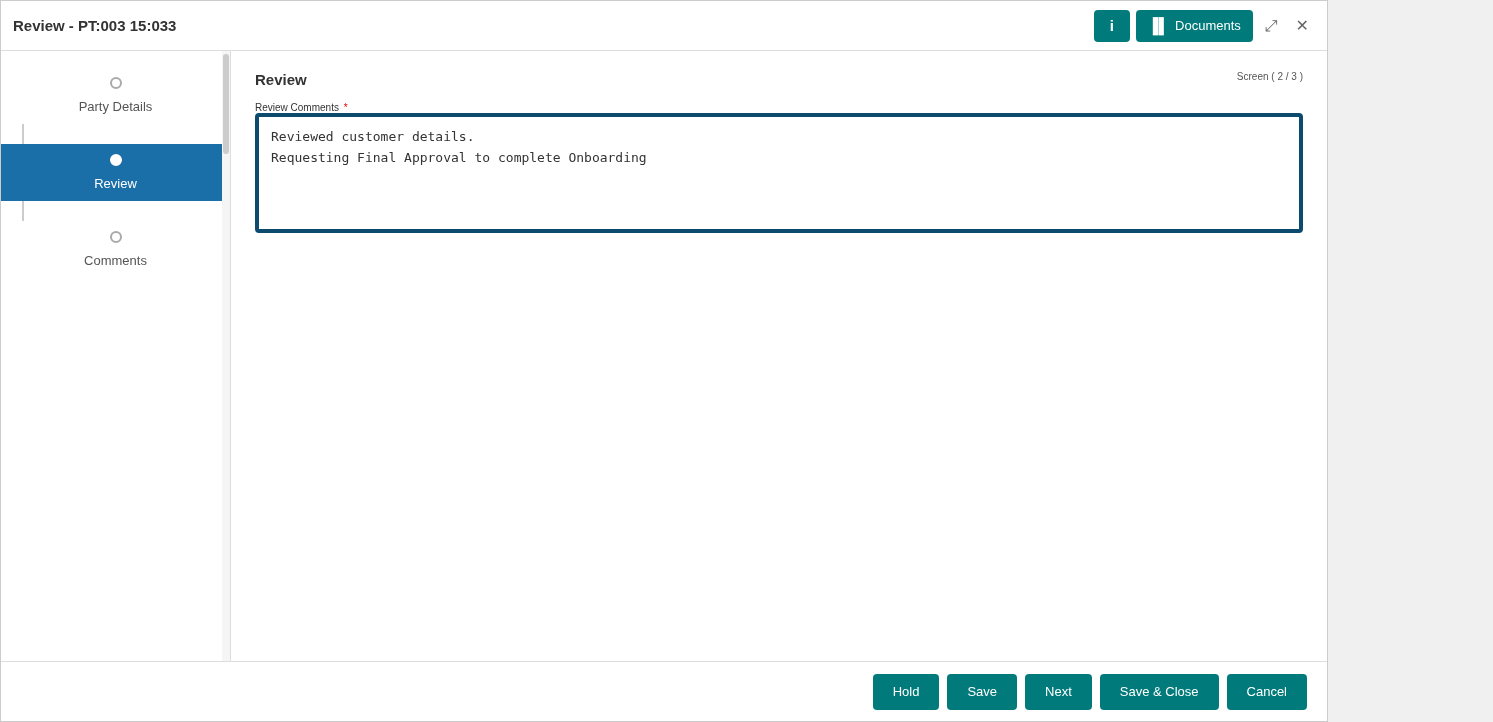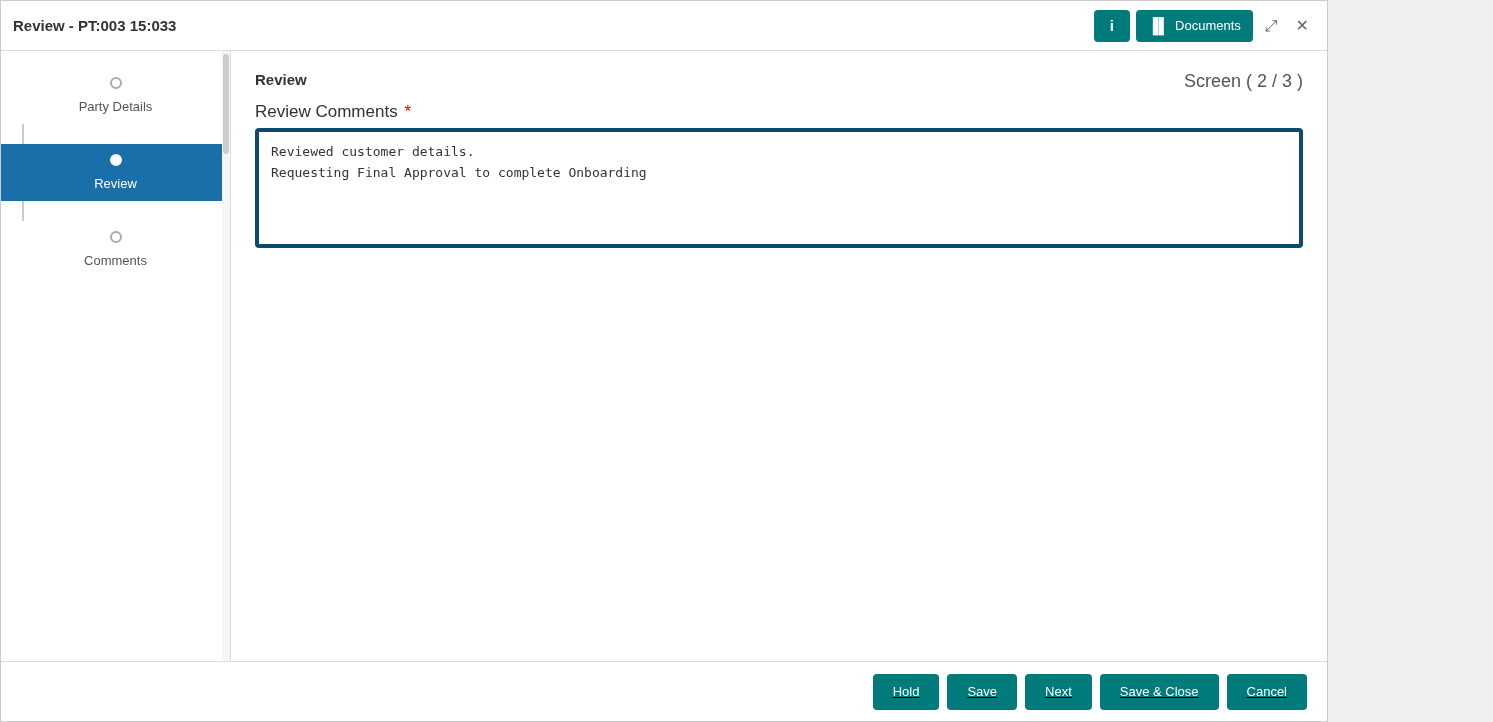--- a/index.html
+++ b/index.html
@@ -167,35 +167,34 @@
       padding: 20px 24px;
       background: #fff;
       overflow: auto;
       position: relative;
     }
 
     .screen-indicator {
       position: absolute;
       top: 20px;
       right: 24px;
-      font-size: 18px;
+      font-size: 10px;
       color: #555;
     }
 
     .section-title {
       font-size: 15px;
       font-weight: bold;
       color: #333;
       margin-bottom: 14px;
     }
 
     .field-label {
-      font-size: 17px;
+      font-size: 10px;
       color: #333;
-      margin-bottom: 6px;
     }
 
     .required-star {
       color: #e00;
       margin-left: 2px;
     }
 
     .review-textarea {
       width: 100%;
       min-height: 120px;
@@ -214,21 +213,20 @@
     .footer {
       border-top: 1px solid #ddd;
       background: #fff;
       padding: 12px 20px;
       display: flex;
       justify-content: flex-end;
       gap: 8px;
       flex-shrink: 0;
       height: 60px;
       align-items: center;
-      text-decoration: underline;
     }
 
     .footer-btn {
       height: 36px;
       padding: 0 20px;
       border: none;
       border-radius: 4px;
       cursor: pointer;
       font-size: 13px;
       font-weight: 500;

